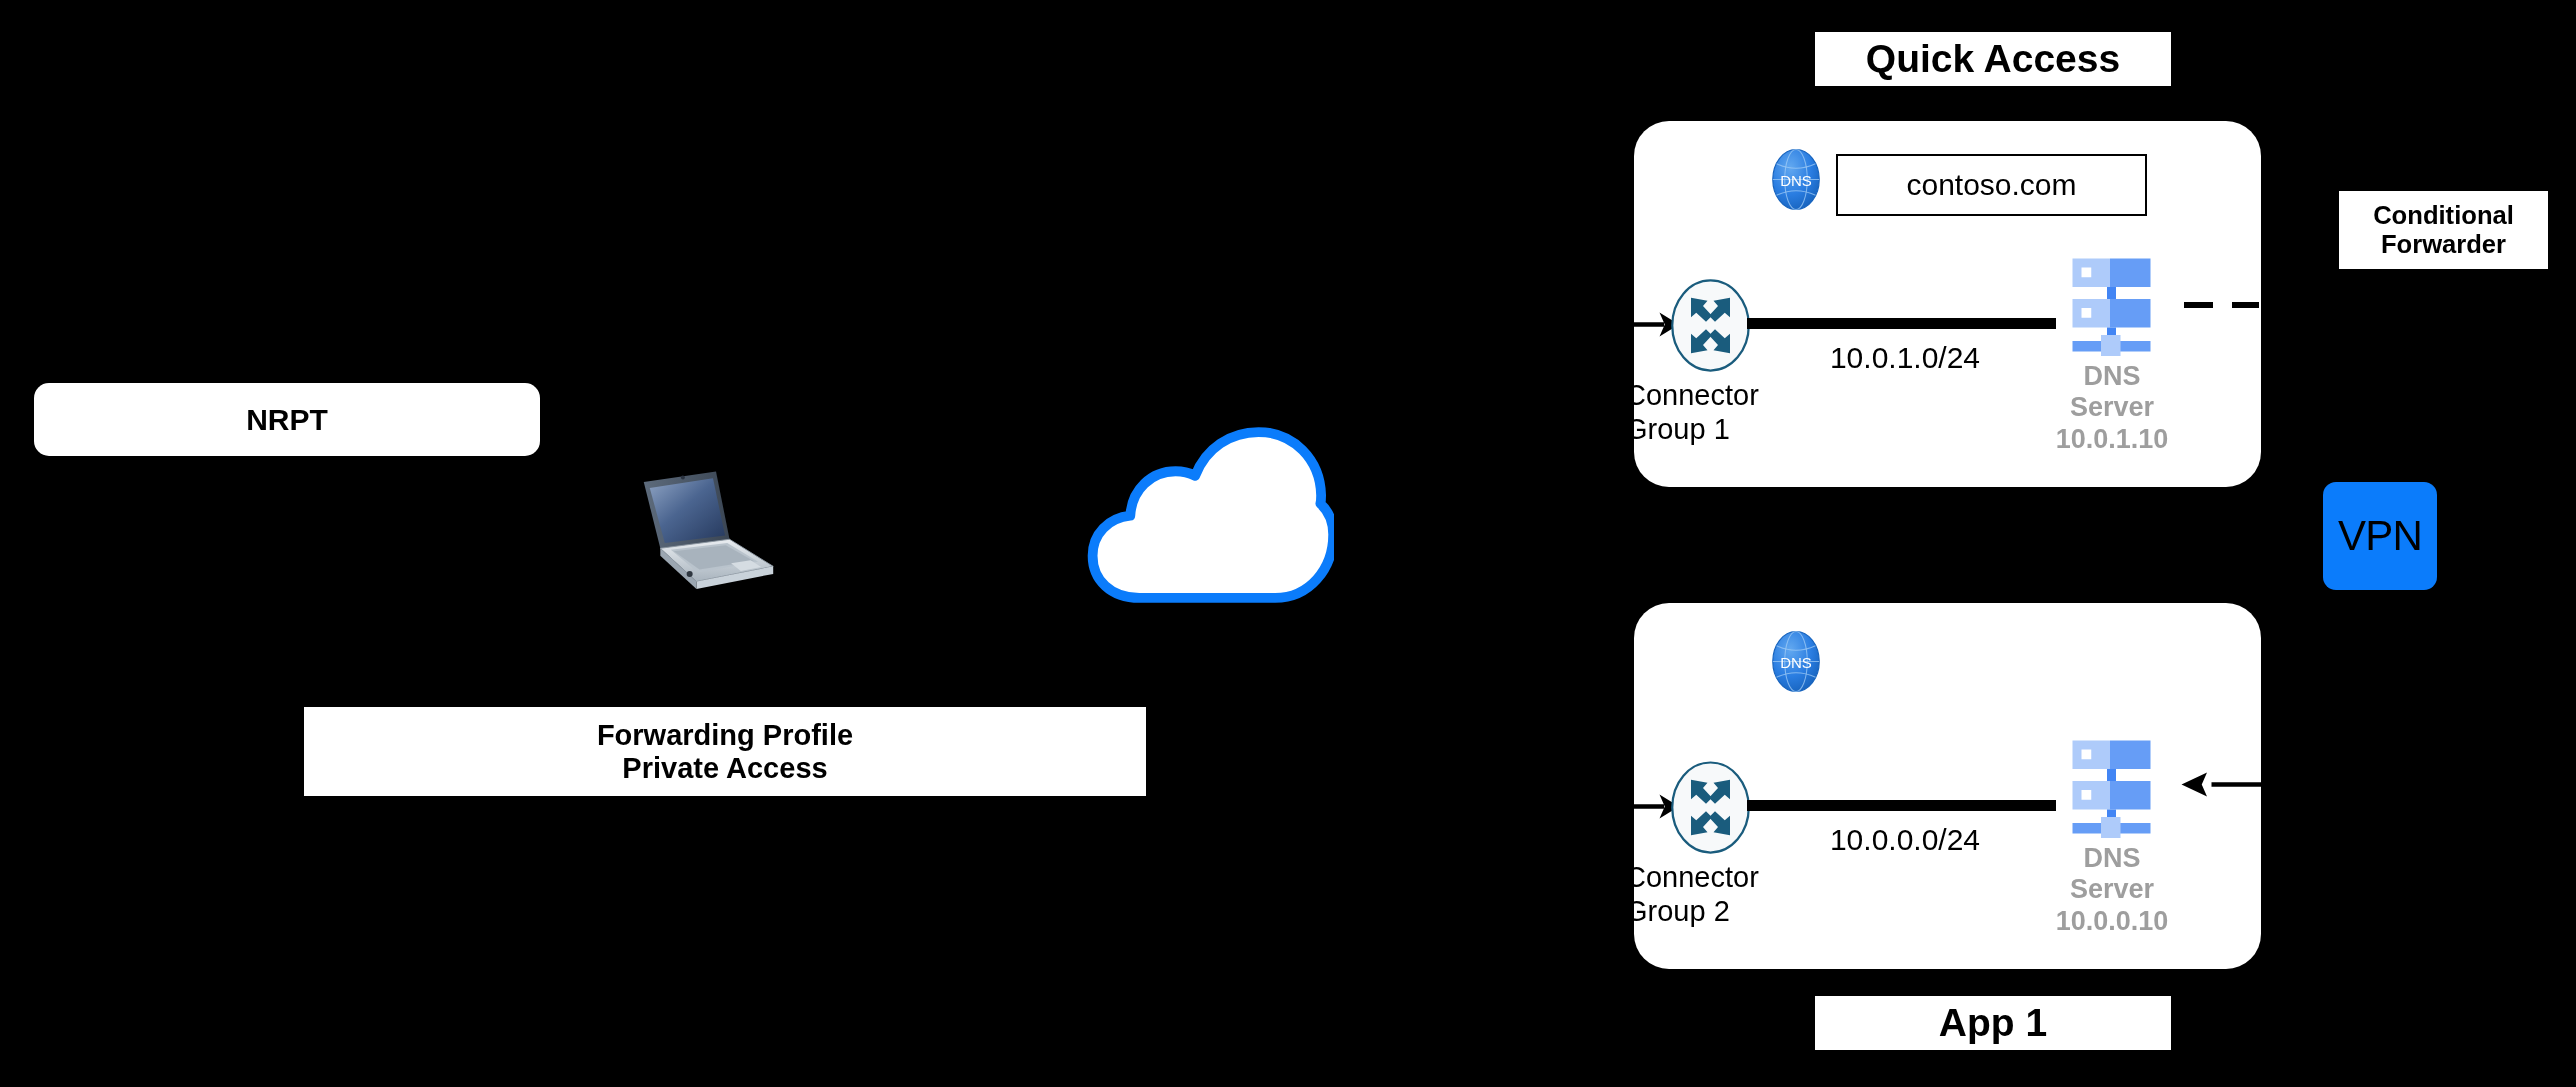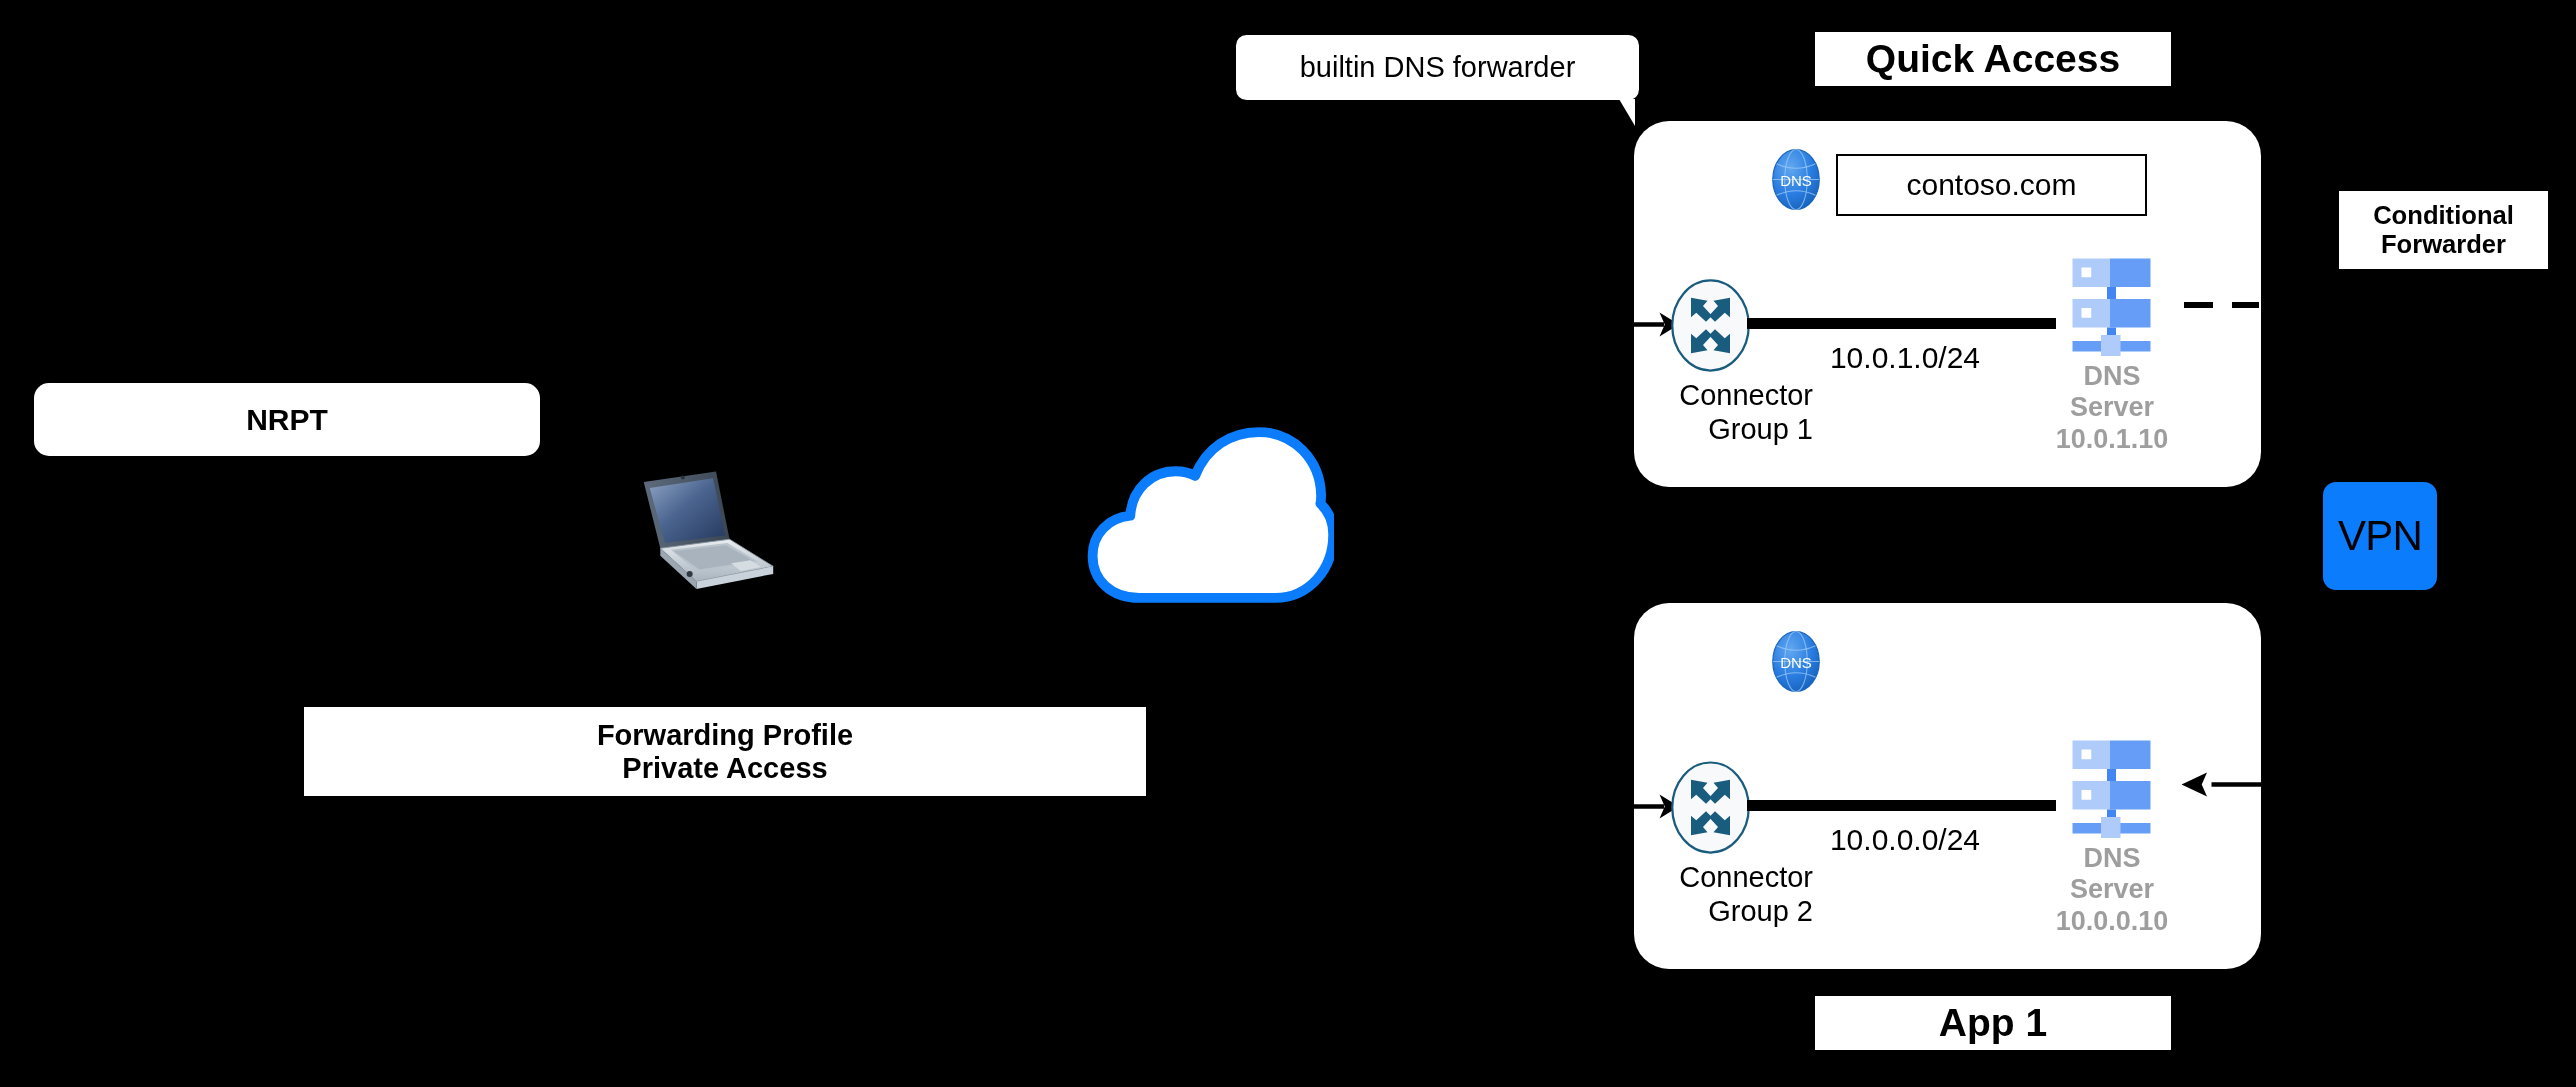--- a/index.html
+++ b/index.html
@@ -177,21 +177,21 @@
     font-size: 30px;
     color: #000;
   }
 
   
   .node-label {
     position: absolute;
     left: -9px;
     top: 258px;
     width: 188px;
-    text-align: right;
+    text-align: left;
     font-size: 29px;
     color: #000;
     line-height: 1.16;
   }
   .node-label span { display: block; }
 
   
   .in-arrow {
     position: absolute;
     left: 0px;
@@ -327,24 +327,20 @@
 
   <div class="label-box" id="cond-fwd-box">
     <span>Conditional</span>
     <span>Forwarder</span>
   </div>
 
   <div id="vpn-badge">
     <span>VPN</span>
   </div>
 
-  <div id="dns-forwarder-callout">
-    <span>builtin DNS forwarder</span>
-    <span class="tail"></span>
-  </div>
 
   <div class="panel" id="panel-quick-access">
 
     <div class="dns-globe">
       <svg viewBox="0 0 66 84" width="50" height="63" xmlns="http://www.w3.org/2000/svg">
         <defs>
           <radialGradient id="globeGrad1" cx="38%" cy="30%" r="75%">
             <stop offset="0%" stop-color="#62a8f0"></stop>
             <stop offset="60%" stop-color="#2a7de1"></stop>
             <stop offset="100%" stop-color="#1763bd"></stop>

